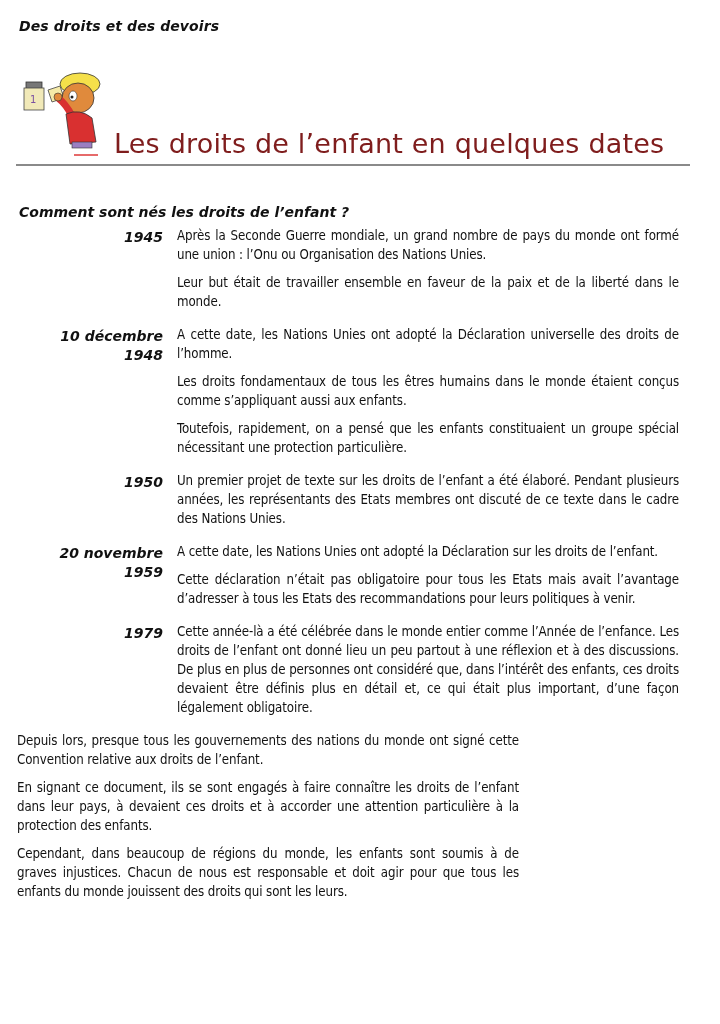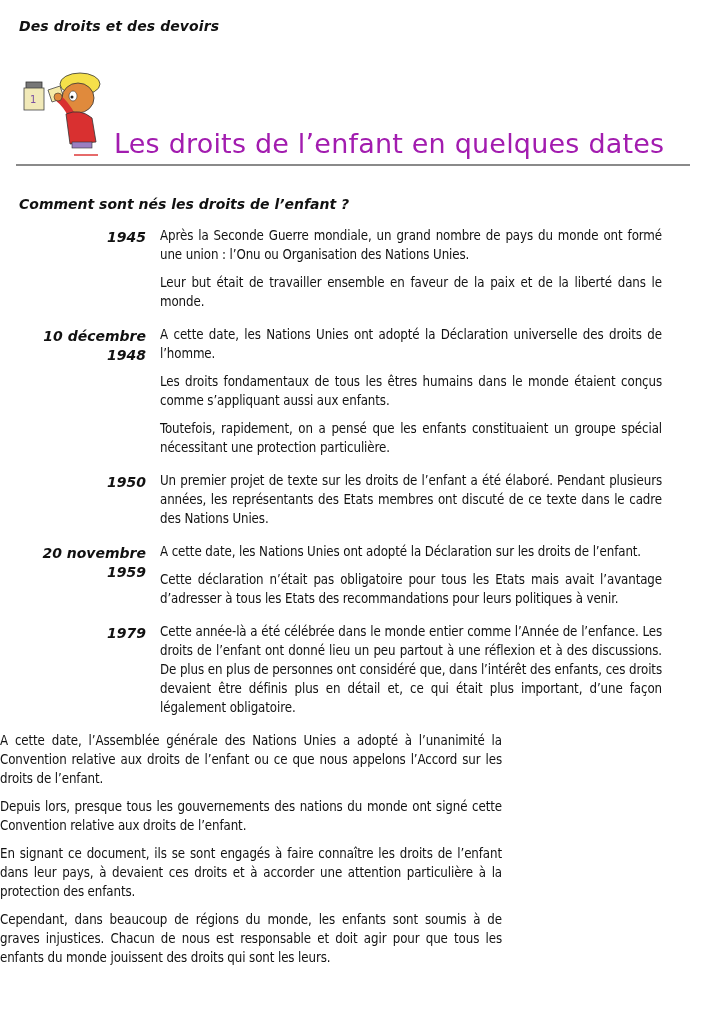--- a/index.html
+++ b/index.html
@@ -10,34 +10,34 @@
   .header-label {
     position: absolute; left: 19px; top: 18px;
     font-size: 14px; font-weight: bold; font-style: italic; letter-spacing: 0.1px;
   }
   .illustration {
     position: absolute; left: 22px; top: 70px; width: 86px; height: 90px;
   }
   .page-title {
     position: absolute; left: 114px; top: 128px;
     font-family: "DejaVu Sans", sans-serif; font-size: 27px; font-weight: normal;
-    letter-spacing: 0.2px; color: #a21caf;
+    letter-spacing: 0.2px; color: #7f1d1d;
   }
   .title-rule {
     position: absolute; left: 16px; top: 164px; width: 674px; height: 0;
     border-top: 2px solid #8a8a8a;
   }
   .subtitle {
-    position: absolute; left: 19px; top: 196px;
+    position: absolute; left: 19px; top: 204px;
     font-size: 14px; font-weight: bold; font-style: italic;
   }
   .timeline {
     position: absolute; left: 0; top: 226px; width: 720px;
   }
-  .entry { display: flex; margin-bottom: 14px; }
+  .entry { display: flex; margin-bottom: 14px; padding-left: 17px; }
   .entry-date {
     width: 160px; flex: none; text-align: right; padding-right: 14px; box-sizing: border-box;
     font-size: 14px; font-weight: bold; font-style: italic; line-height: 19px;
     padding-top: 2px;
   }
   .entry-body { width: 510px; flex: none; }
   .para {
     margin: 0 8px 9px 0;
     font-family: "DejaVu Sans Condensed", "DejaVu Sans", sans-serif;
     font-size: 13.2px; line-height: 19px; text-align: justify; letter-spacing: -0.1px;
@@ -114,19 +114,18 @@
 
   <div class="entry">
     <div class="entry-date">1979</div>
     <div class="entry-body">
       <p class="para">Cette année-là a été célébrée dans le monde entier comme l’Année de l’enfance. Les droits de l’enfant ont donné lieu un peu partout à une réflexion et à des discussions. De plus en plus de personnes ont considéré que, dans l’intérêt des enfants, ces droits devaient être définis plus en détail et, ce qui était plus important, d’une façon légalement obligatoire.</p>
     </div>
   </div>
 
   <div class="entry">
     <div class="entry-body">
-      <p class="para">A cette date, l’Assemblée générale des Nations Unies a adopté à l’unanimité la Convention relative aux droits de l’enfant ou ce que nous appelons l’Accord sur les droits de l’enfant.</p>
       <p class="para">Depuis lors, presque tous les gouvernements des nations du monde ont signé cette Convention relative aux droits de l’enfant.</p>
       <p class="para">En signant ce document, ils se sont engagés à faire connaître les droits de l’enfant dans leur pays, à devaient ces droits et à accorder une attention particulière à la protection des enfants.</p>
       <p class="para">Cependant, dans beaucoup de régions du monde, les enfants sont soumis à de graves injustices. Chacun de nous est responsable et doit agir pour que tous les enfants du monde jouissent des droits qui sont les leurs.</p>
     </div>
   </div>
 </div>
 
 </body></html>

